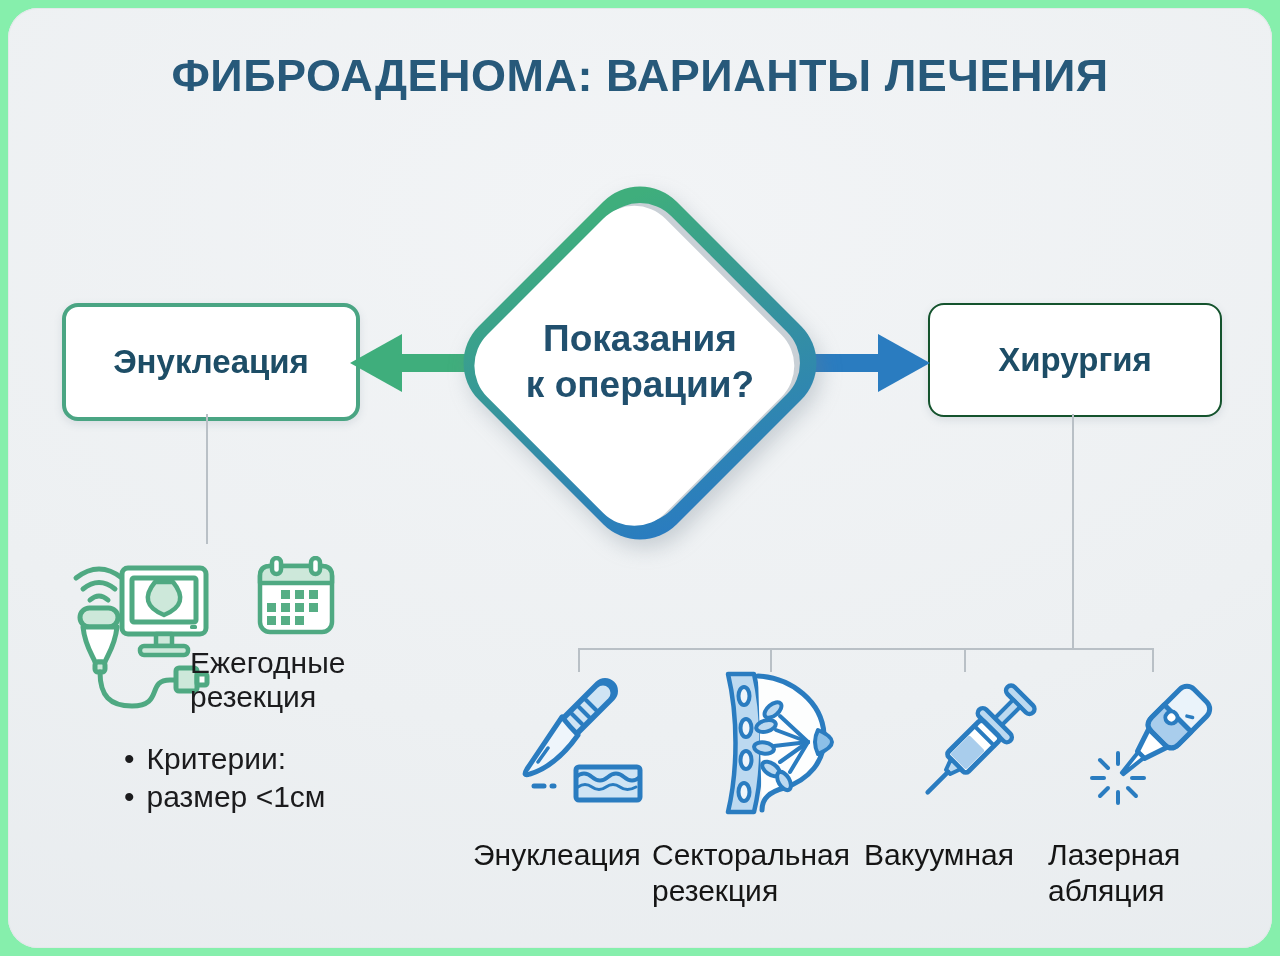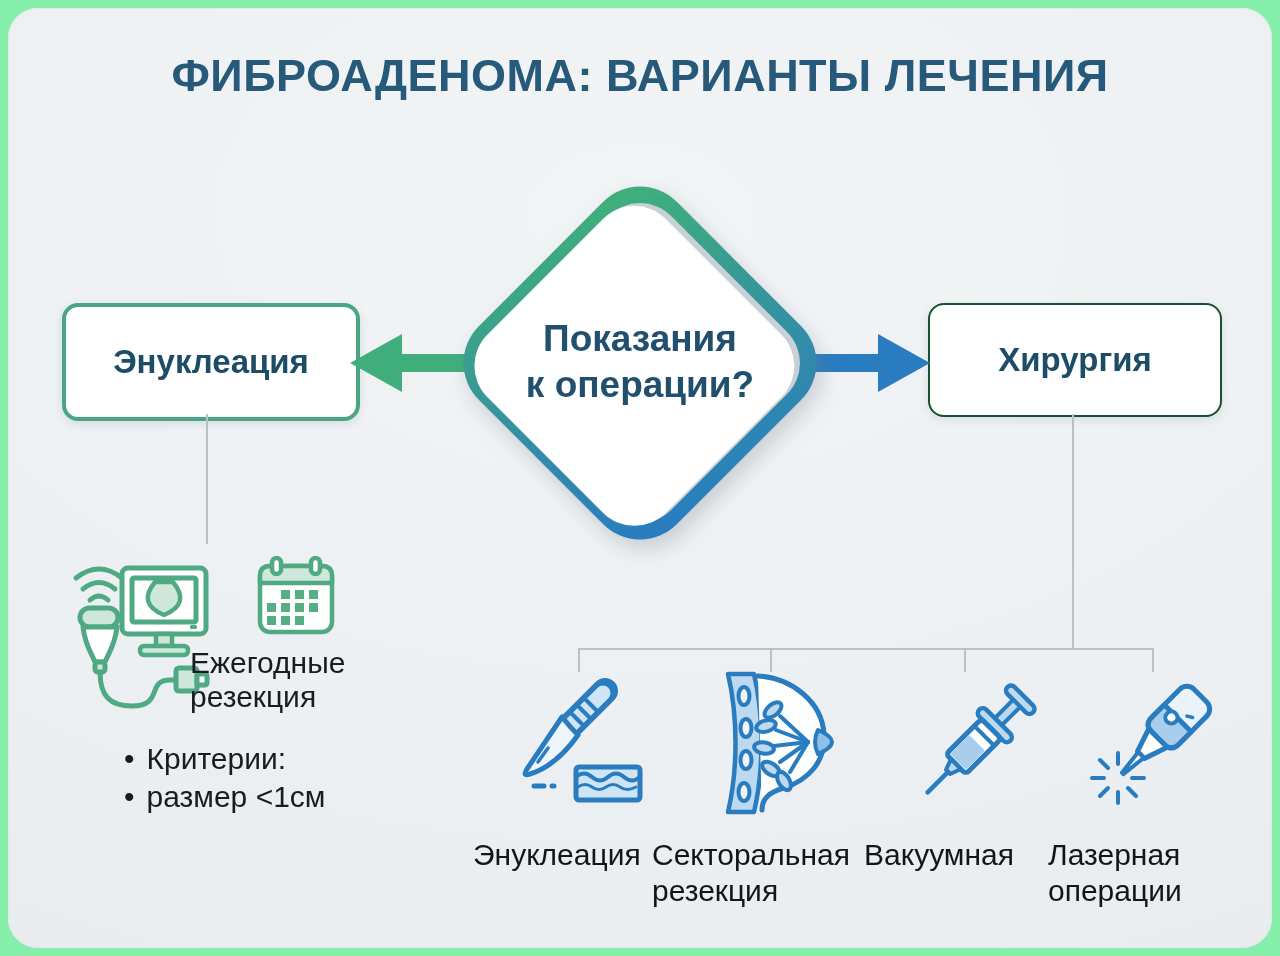--- a/index.html
+++ b/index.html
@@ -238,15 +238,15 @@
   </div>
   <div class="option-label" style="left:652px;">
     <div>Секторальная</div>
     <div>резекция</div>
   </div>
   <div class="option-label" style="left:864px;">
     <div>Вакуумная</div>
   </div>
   <div class="option-label" style="left:1048px;">
     <div>Лазерная</div>
-    <div>операции</div>
+    <div>абляция</div>
   </div>
 </div>
 
 </body></html>

